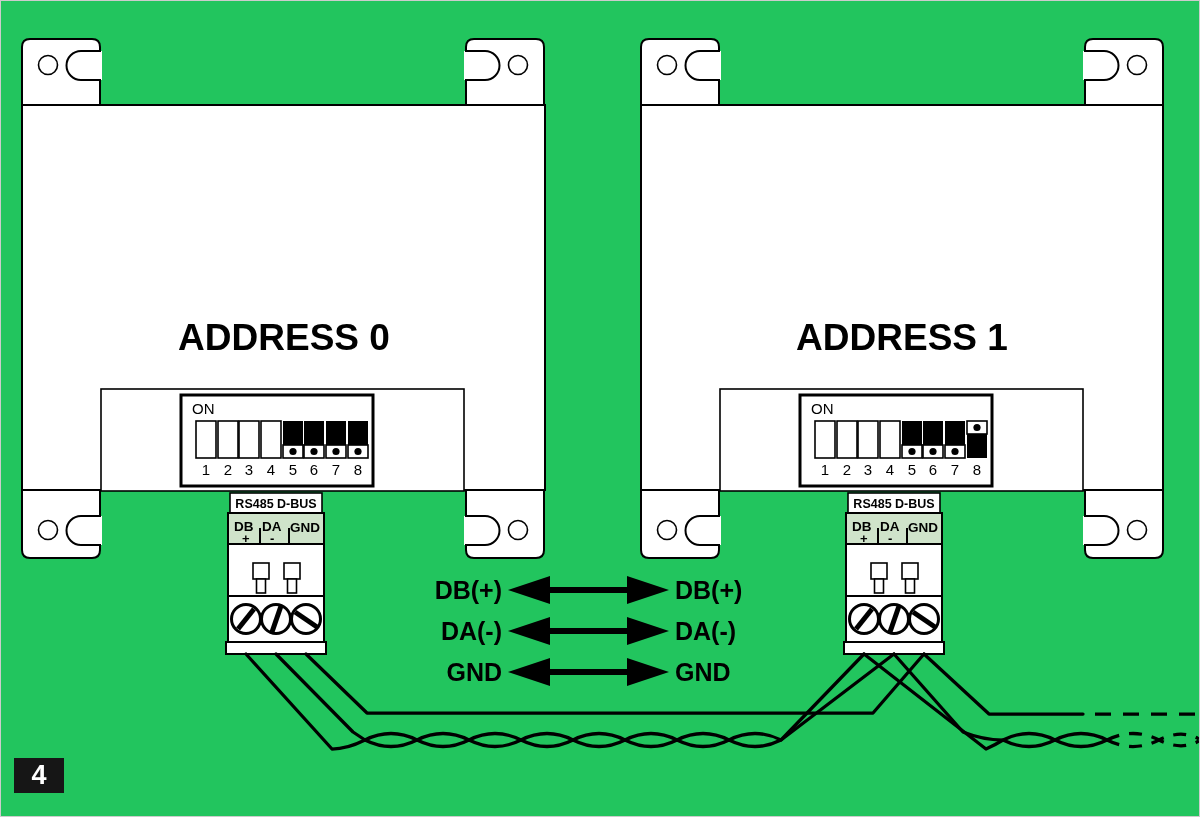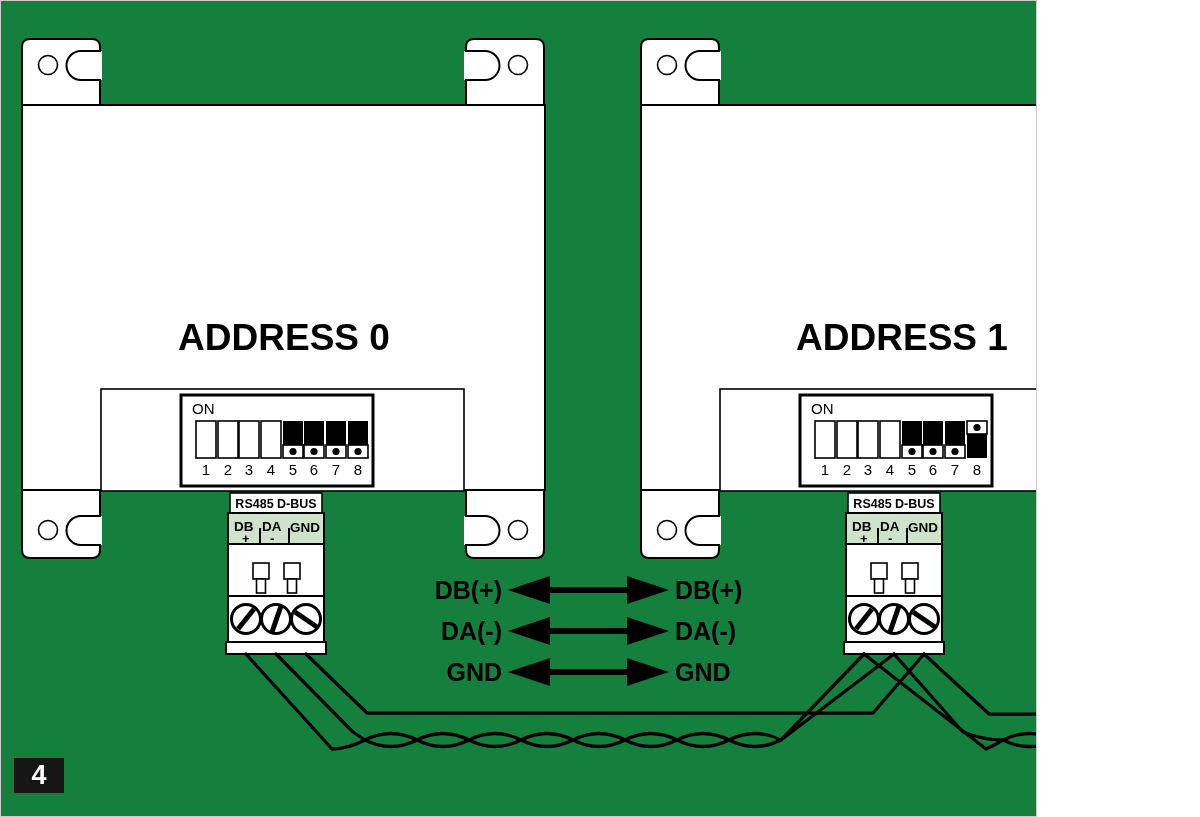--- a/index.html
+++ b/index.html
@@ -1,16 +1,16 @@
 <!DOCTYPE html>
 <html><head>
 <meta charset="utf-8">
 <style>
   html,body{margin:0;padding:0;background:#ffffff;}
-  .canvas{position:relative;width:1037px;height:817px;background:#15803d;
+  .canvas{position:relative;width:1200px;height:817px;background:#22c55e;
           border:1px solid #cccccc;box-sizing:border-box;overflow:hidden;
           font-family:"Liberation Sans",sans-serif;}
   svg text{font-family:"Liberation Sans",sans-serif;fill:#000;}
   .t-addr{font-size:37px;font-weight:bold;text-anchor:middle;}
   .t-on{font-size:15px;}
   .t-num{font-size:15px;text-anchor:middle;}
   .t-rsbus{font-size:12.5px;font-weight:bold;text-anchor:middle;}
   .t-pin{font-size:13.5px;font-weight:600;}
   .t-sign{font-size:13px;font-weight:600;}
   .t-arrow{font-size:25px;font-weight:bold;}

